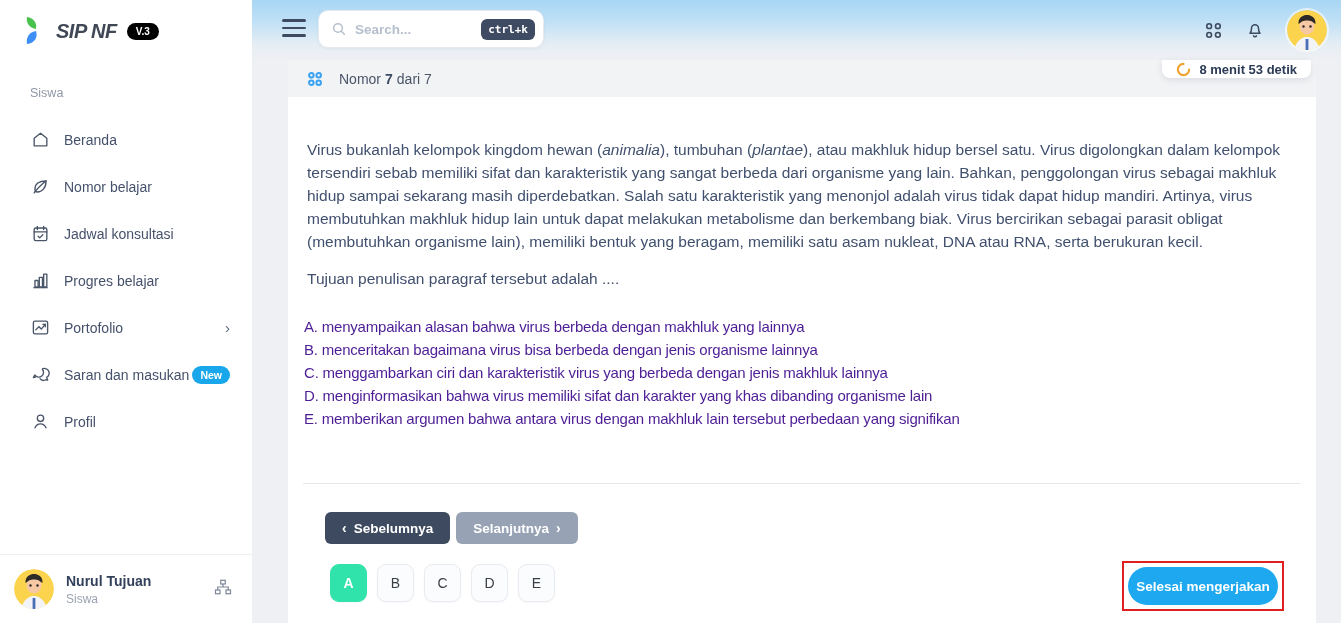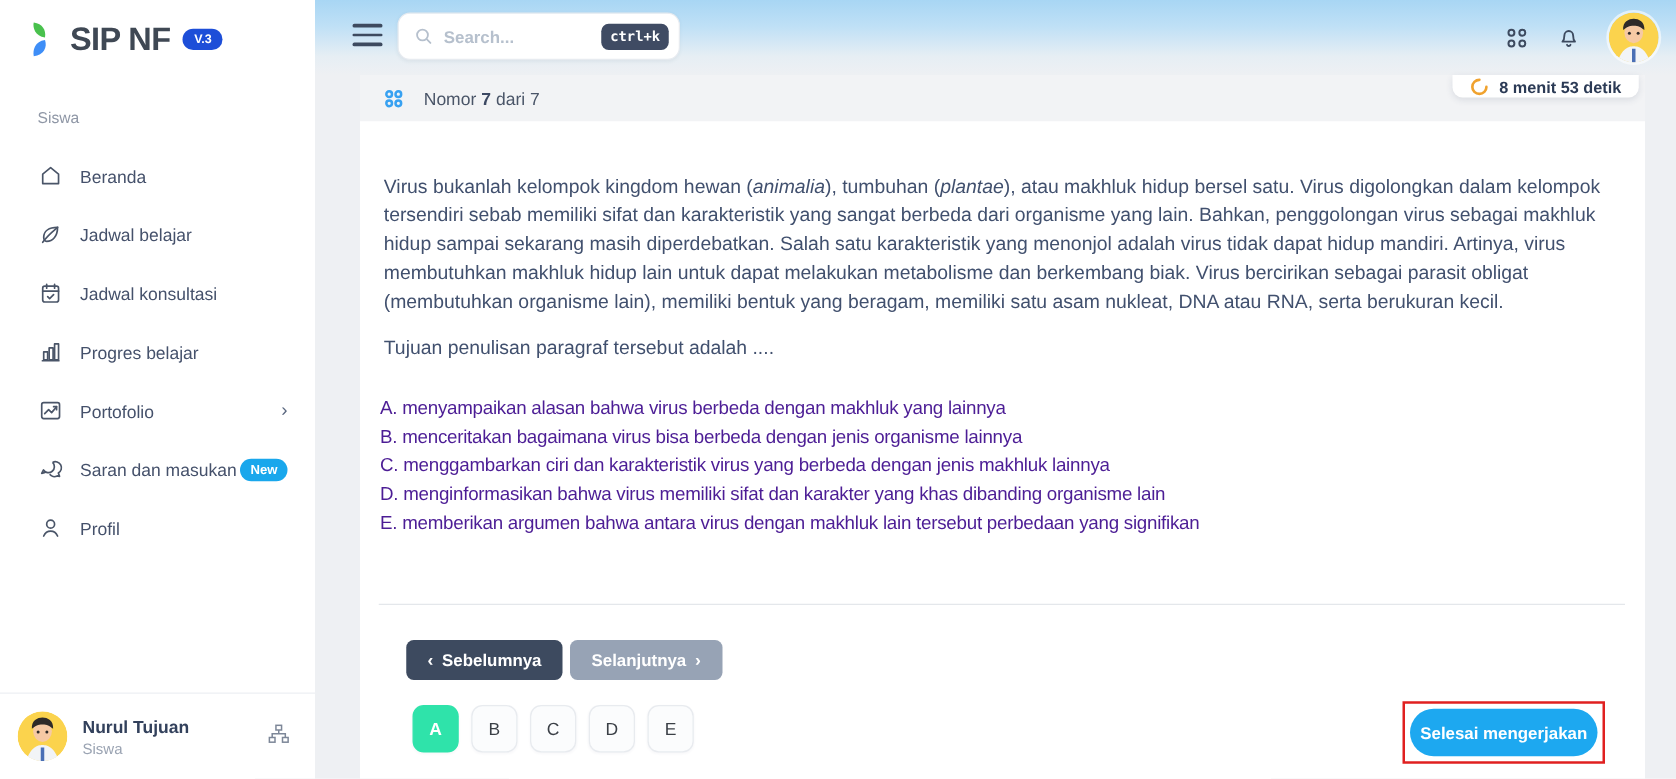--- a/index.html
+++ b/index.html
@@ -9,23 +9,23 @@
     background:#eef0f3;
     font-family:"Liberation Sans", sans-serif;
     color:#41506e;
   }
   
   .sidebar {
     position:absolute; left:0; top:0; width:252px; height:623px;
     background:#ffffff; z-index:5;
   }
   .logo-row { display:flex; align-items:center; gap:6px; padding:16px 0 0 24px; cursor:pointer; }
-  .logo-text { font-size:26px; font-weight:800; color:#3f4854; letter-spacing:-0.5px; }
+  .logo-text { font-size:20px; font-weight:800; color:#3f4854; letter-spacing:-0.5px;font-style:italic; }
   .logo-badge {
-    background:#1d4ed8; color:#fff; font-size:10px; font-weight:700;
+    background:#000000; color:#fff; font-size:10px; font-weight:700;
     border-radius:10px; padding:3px 9px; margin-left:4px;
   }
   .section-label { margin:40px 0 0 30px; font-size:12.5px; color:#8f97a6; }
   .nav { margin-top:16px; }
   .nav-item {
     display:flex; align-items:center; height:47px; padding:0 22px 0 30px;
     cursor:pointer; color:#45516b;
   }
   .nav-icon { width:20px; height:20px; display:flex; align-items:center; justify-content:center; color:#4a5568; }
   .nav-label { margin-left:14px; font-size:14px; }
@@ -148,21 +148,21 @@
       </span>
       <span class="nav-label">Beranda</span>
     </div>
     <div class="nav-item">
       <span class="nav-icon">
         <svg width="19" height="19" viewBox="0 0 24 24" fill="none" stroke="currentColor" stroke-width="1.7" stroke-linecap="round">
             <path d="M19 5c-9 0-14 4-14 10 0 2 1 4 3 4 6 0 11-5 11-14z"></path>
             <path d="M4 20 C9 13 13 10 19 5"></path>
           </svg>
       </span>
-      <span class="nav-label">Jadwal belajar</span>
+      <span class="nav-label">Nomor belajar</span>
     </div>
     <div class="nav-item">
       <span class="nav-icon">
         <svg width="19" height="19" viewBox="0 0 24 24" fill="none" stroke="currentColor" stroke-width="1.7" stroke-linecap="round" stroke-linejoin="round">
             <rect x="4" y="5" width="16" height="16" rx="2"></rect>
             <path d="M8 3v4M16 3v4M4 10h16"></path>
             <path d="M9 15.5l2 2 4-4"></path>
           </svg>
       </span>
       <span class="nav-label">Jadwal konsultasi</span>

